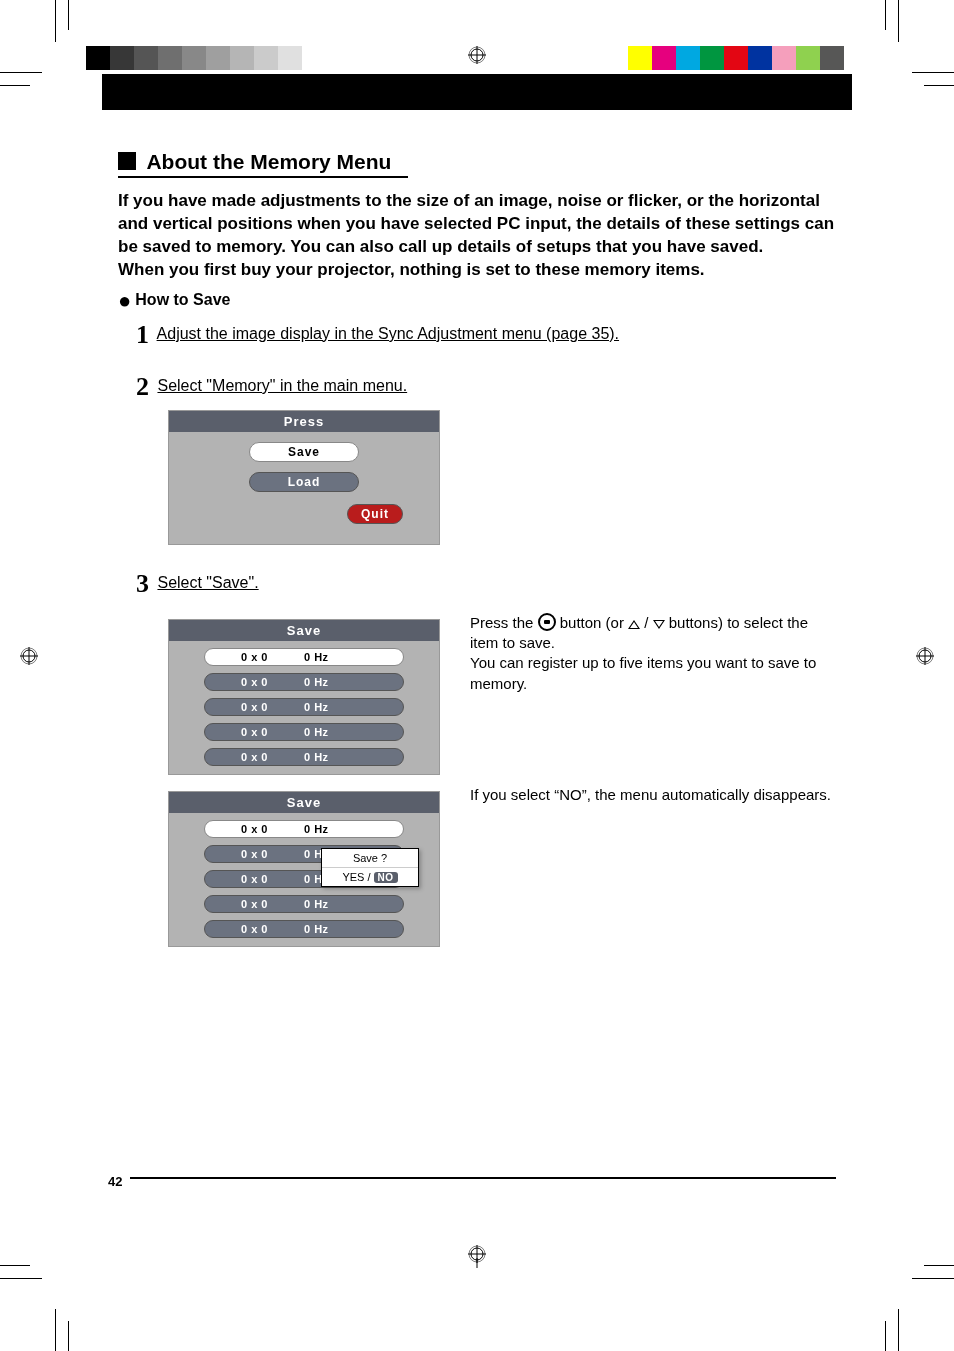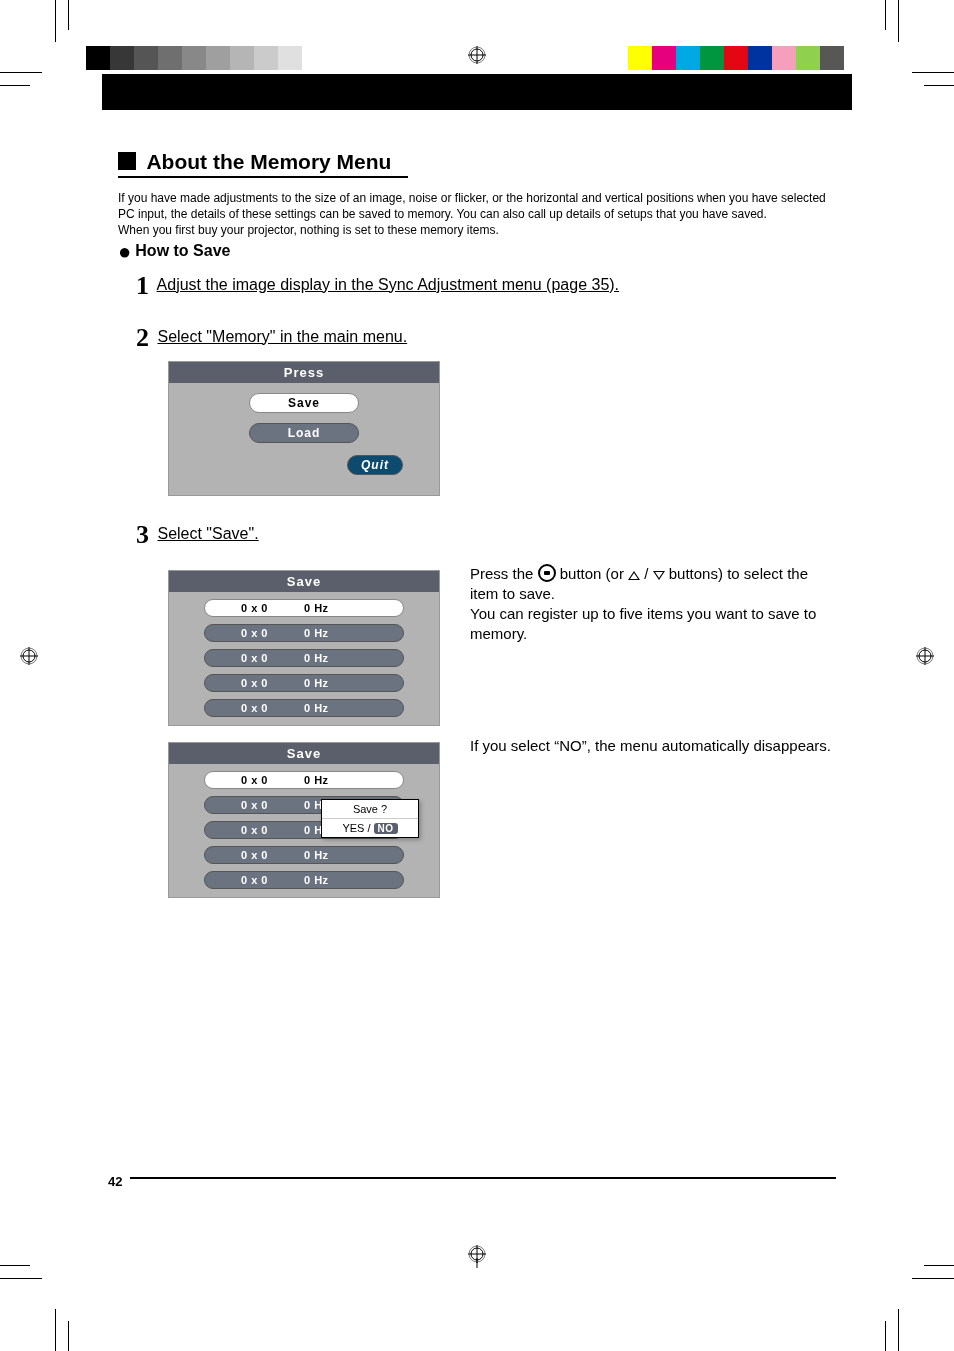--- a/index.html
+++ b/index.html
@@ -30,32 +30,32 @@
   .reg-right { top: 647px; right: 20px; }
   .color-bars { position: absolute; top: 46px; display: flex; }
   .color-bars.left { left: 86px; }
   .color-bars.right { right: 110px; }
   .cb { width: 24px; height: 24px; }
   .content { position: absolute; top: 140px; left: 118px; right: 118px; }
   .section-title-wrap { margin-top: 10px; margin-bottom: 4px; }
   .section-title { display: inline-block; font-size: 21px; font-weight: bold; }
   .sq { display: inline-block; width: 18px; height: 18px; background: #000; margin-right: 6px; vertical-align: -1px; }
   .title-rule { height: 2px; background: #000; width: 290px; margin-top: 2px; }
-  .intro { margin-top: 12px; font-size: 12px; line-height: 1.35; }
-  .sub-title { margin-top: 0; font-size: 16px; font-weight: bold; }
+  .intro { margin-top: 12px; font-size: 17px; line-height: 1.35; font-weight: bold; }
+  .sub-title { margin-top: 6px; font-size: 16px; font-weight: bold; }
   .dot { font-size: 22px; vertical-align: -3px; margin-right: 4px; }
   .step { margin-left: 18px; margin-top: 6px; }
   .step-num { font-size: 26px; font-weight: bold; display: inline-block; vertical-align: -4px; margin-right: 4px; font-family: Georgia, 'Times New Roman', serif; }
   .step-text { font-size: 16px; font-weight: normal; text-decoration: underline; }
   .menu-panel { width: 272px; background: #b3b3b3; border: 1px solid #999; margin-left: 50px; margin-top: 8px; padding-bottom: 20px; position: relative; }
   .menu-title { background: #5a5f6b; color: #fff; font-weight: bold; font-size: 13px; text-align: center; padding: 3px 0; letter-spacing: 1px; }
   .pill { width: 110px; margin: 10px auto 0 auto; border-radius: 10px; font-size: 12px; font-weight: bold; text-align: center; padding: 2px 0; letter-spacing: 1px; border: 1px solid #888; position: relative; }
   .pill-white { background: #fff; color: #000; }
   .pill-grey { background: #6b7280; color: #fff; border-color: #555; }
-  .pill-quit { width: 56px; margin-top: 12px; margin-left: auto; margin-right: 36px; background: #0c4a6e; color: #fff; border-color: #555; font-style: italic; }
+  .pill-quit { width: 56px; margin-top: 12px; margin-left: auto; margin-right: 36px; background: #b91c1c; color: #fff; border-color: #555; }
   .save-panel { width: 272px; background: #b3b3b3; border: 1px solid #999; margin-left: 50px; margin-top: 10px; padding-bottom: 8px; position: relative; }
   .save-row { display: flex; width: 200px; margin: 7px auto 0 auto; border-radius: 10px; font-size: 11px; font-weight: bold; padding: 2px 0; border: 1px solid #888; letter-spacing: 0.5px; }
   .save-row-white { background: #fff; color: #000; }
   .save-row-grey { background: #6b7280; color: #fff; border-color: #555; }
   .save-cell-l { width: 50%; text-align: center; }
   .save-cell-r { width: 50%; }
   .step3-row { display: flex; align-items: flex-start; gap: 30px; margin-top: 10px; }
   .side-text { font-size: 15px; line-height: 1.35; flex: 1; padding-top: 4px; }
   .enter-icon { display: inline-block; width: 18px; height: 18px; border: 2px double #000; border-radius: 50%; vertical-align: -3px; position: relative; }
   .enter-icon::after { content: ""; position: absolute; top: 5px; left: 4px; width: 6px; height: 4px; background: #000; border-radius: 1px; }

